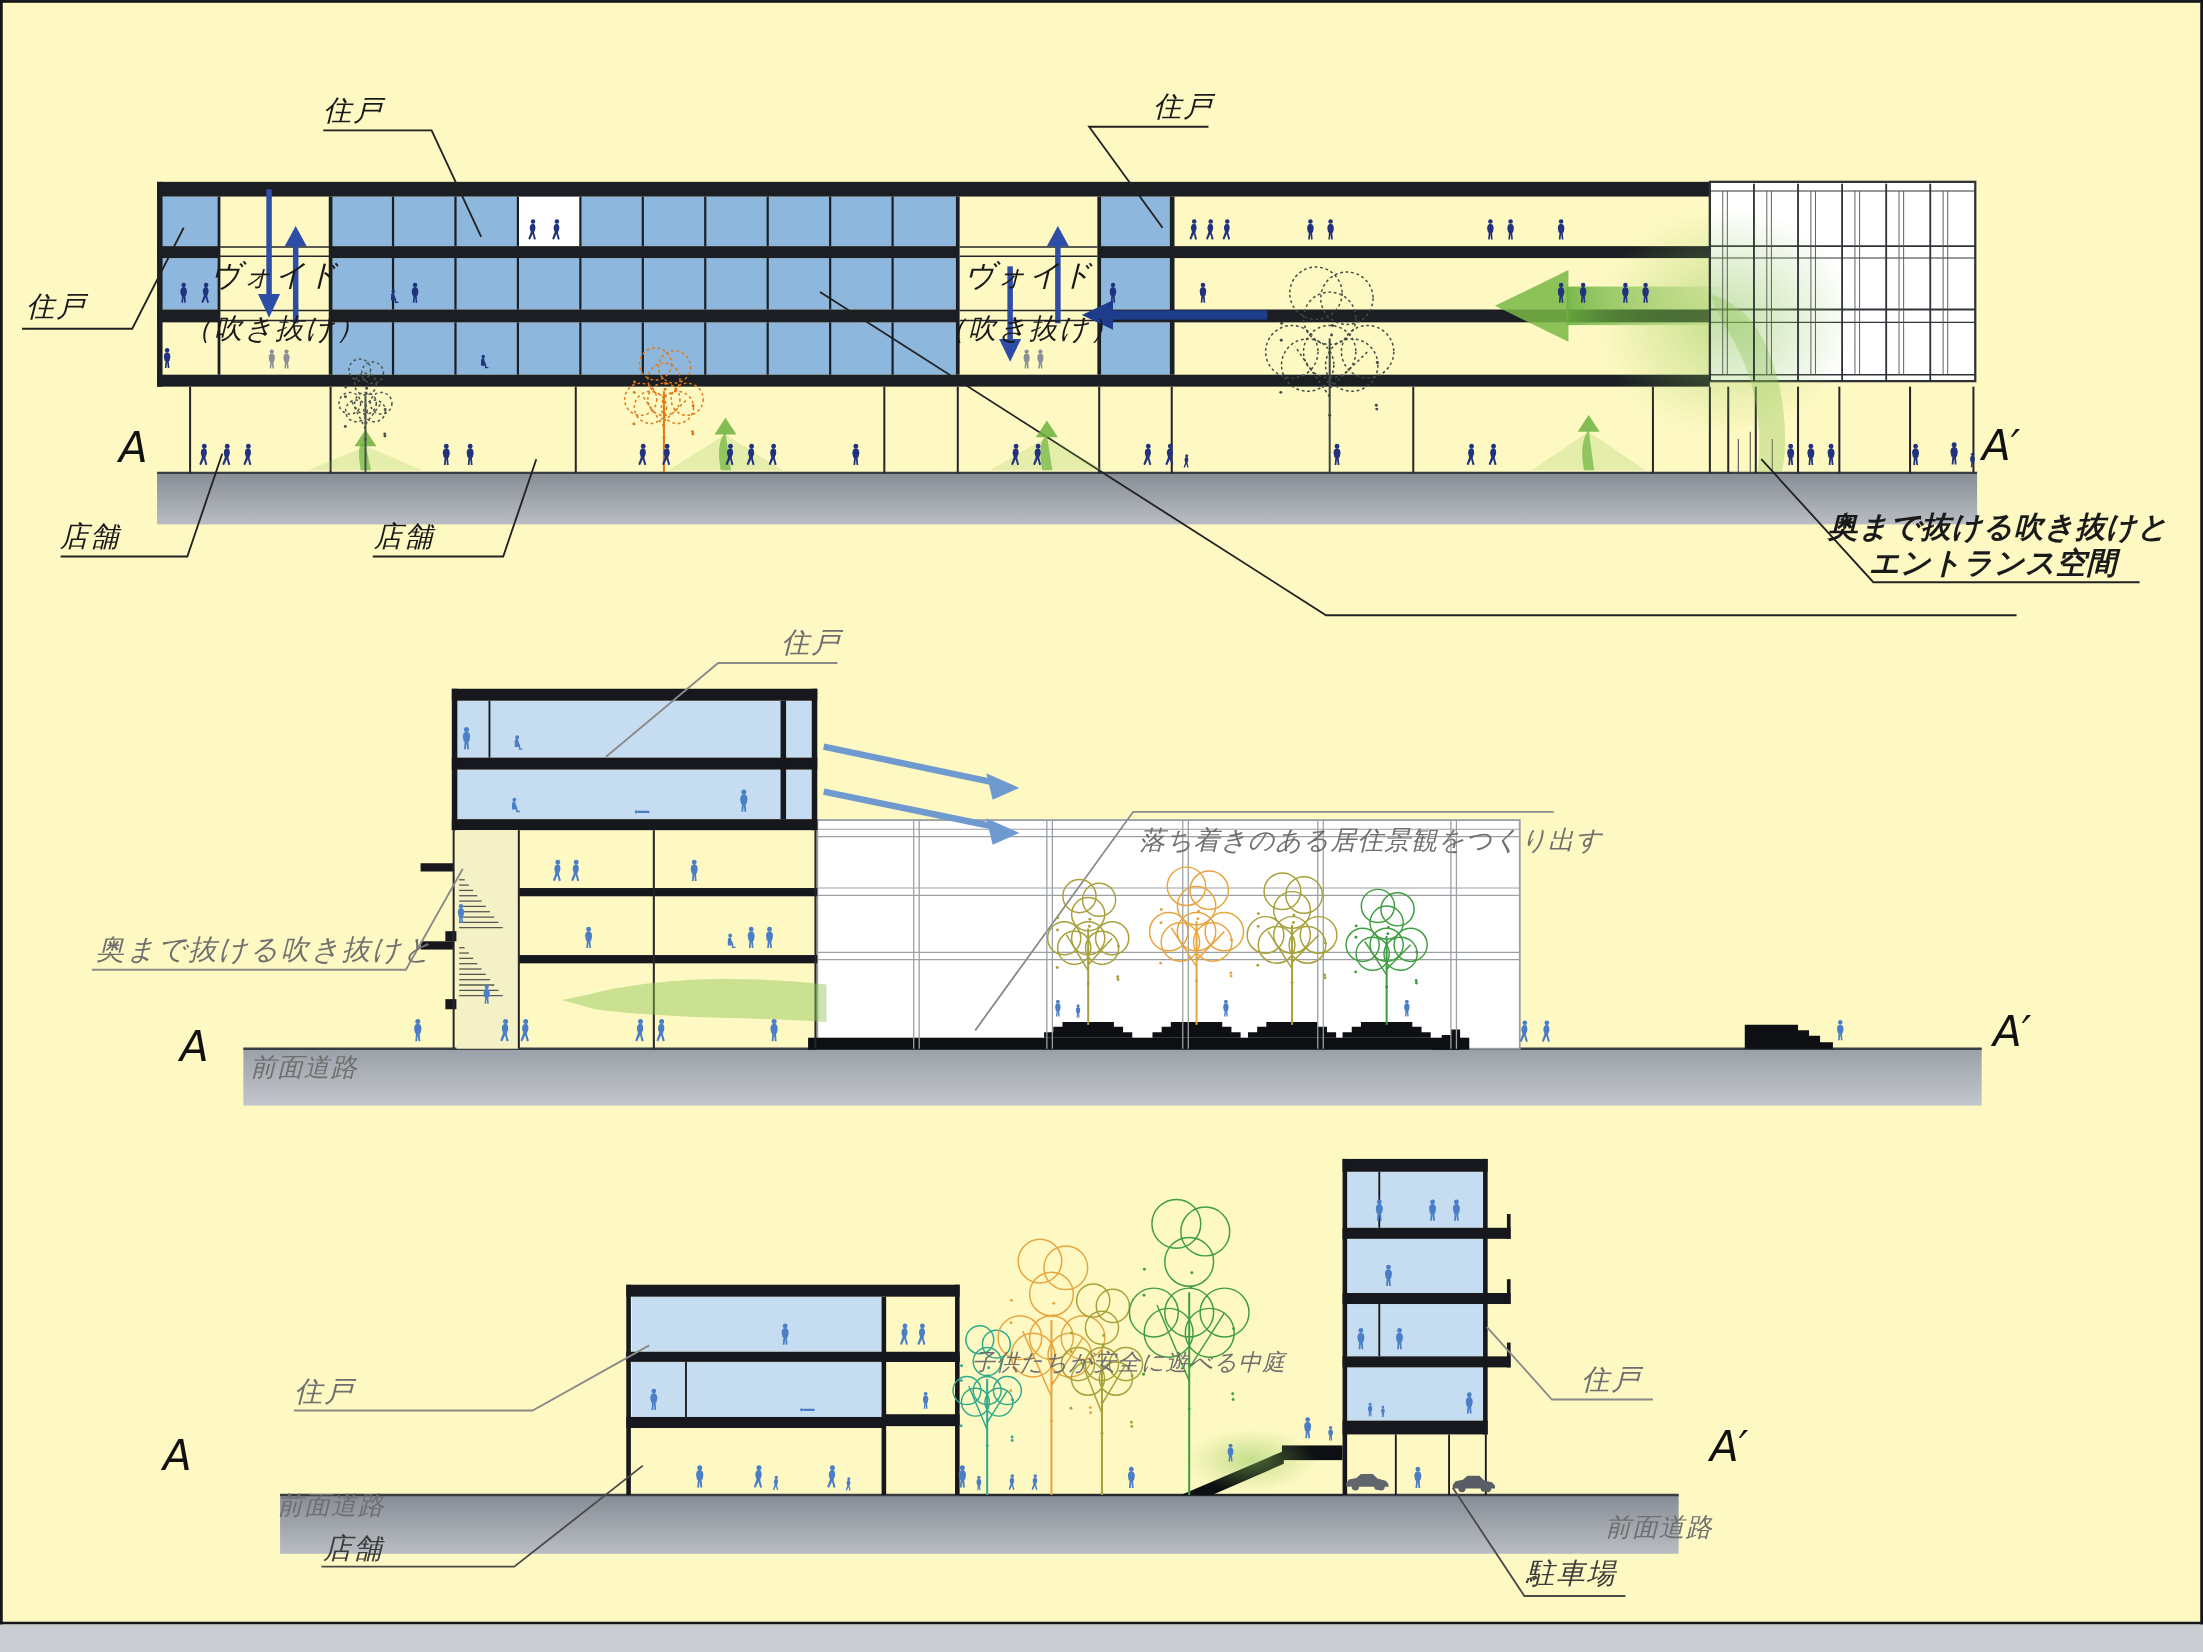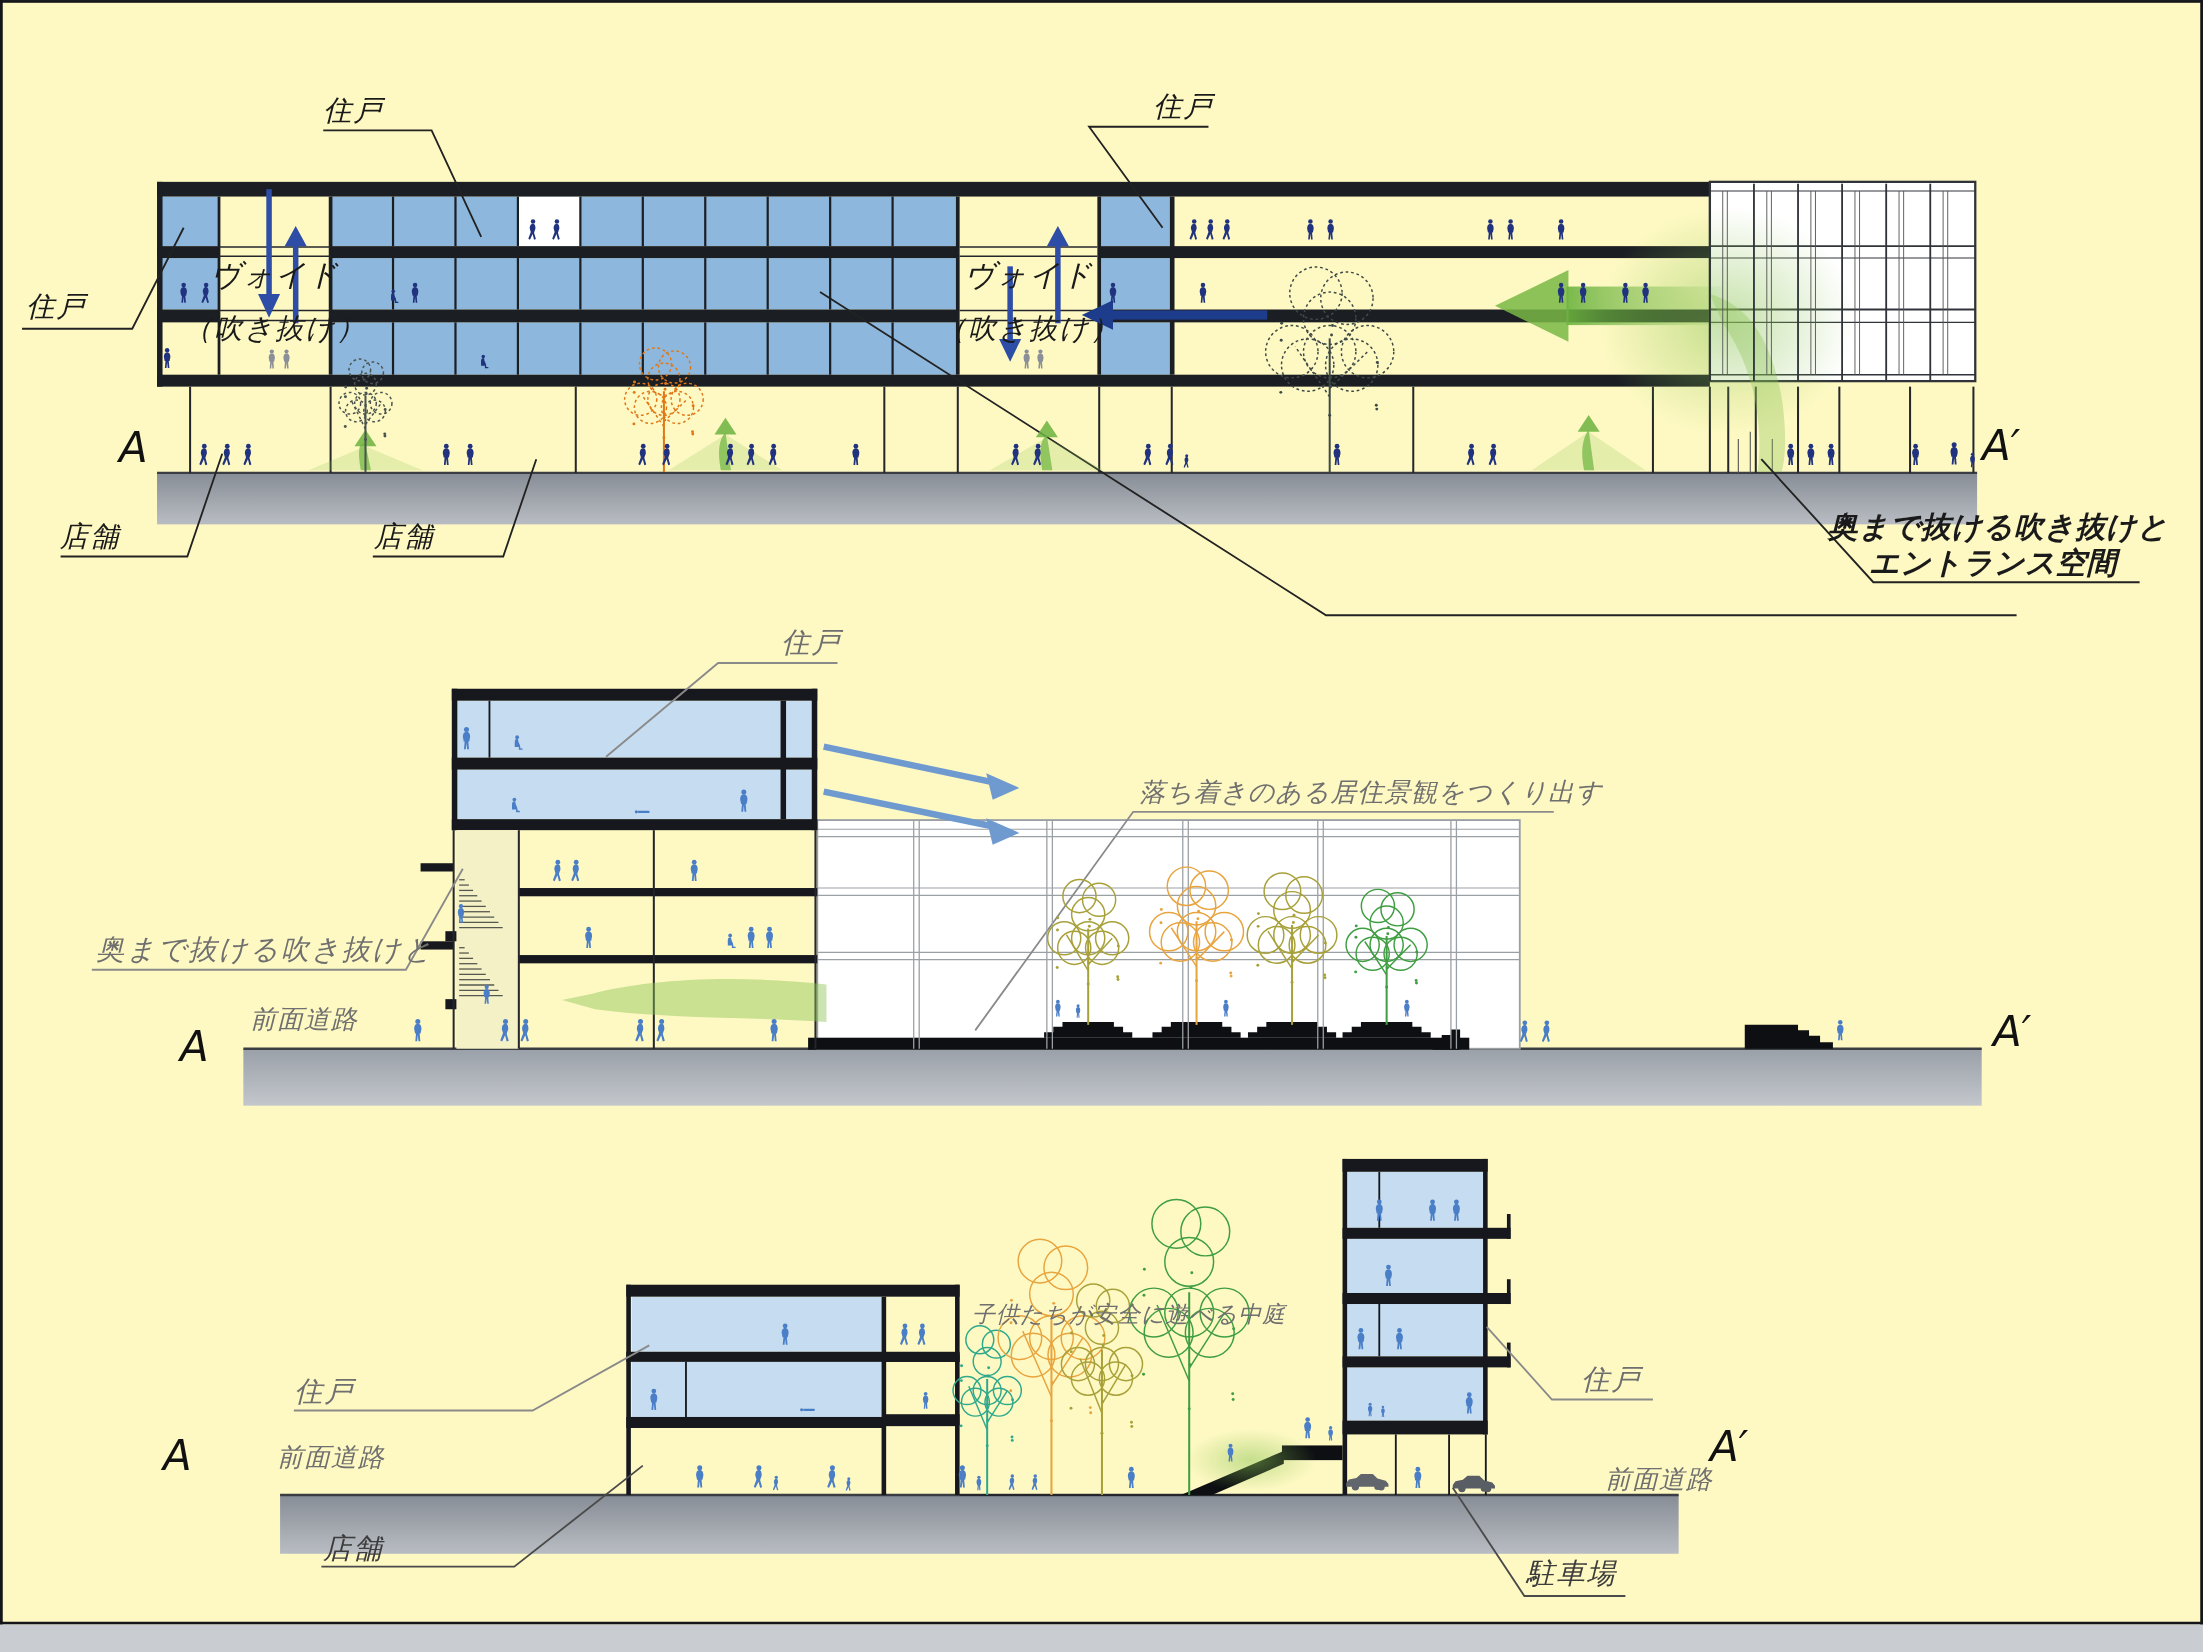--- a/index.html
+++ b/index.html
@@ -5,21 +5,21 @@
   html,body{margin:0;padding:0;background:#fff;}
   #stage{position:relative;width:2203px;height:1653px;background:#fef9c3;overflow:hidden;
          font-family:"DejaVu Sans","Liberation Sans",sans-serif;font-style:italic;}
   #drawing{position:absolute;left:0;top:0;}
   .lbl{position:absolute;white-space:nowrap;color:#1a1a1a;line-height:1.05;}
   .lbl.c{transform:translateX(-50%);}
   .gray{color:#6f6f6f;}
   .dgray{color:#3c3c3c;}
   .marker{font-size:42px;color:#111;}
   .jp30{font-size:28.5px;letter-spacing:1.8px;}
-  .jp28{font-size:26px;letter-spacing:0.9px;}
+  .jp28{font-size:26px;letter-spacing:0.9px;margin-top:48px;}
   .jp27{font-size:30px;letter-spacing:0.5px;}
   .ann{font-weight:600;}
 </style>
 </head>
 <body>
 
 <div id="stage">
 
 <svg id="drawing" width="2203" height="1653" viewBox="0 0 2399 1800">
   <defs>

